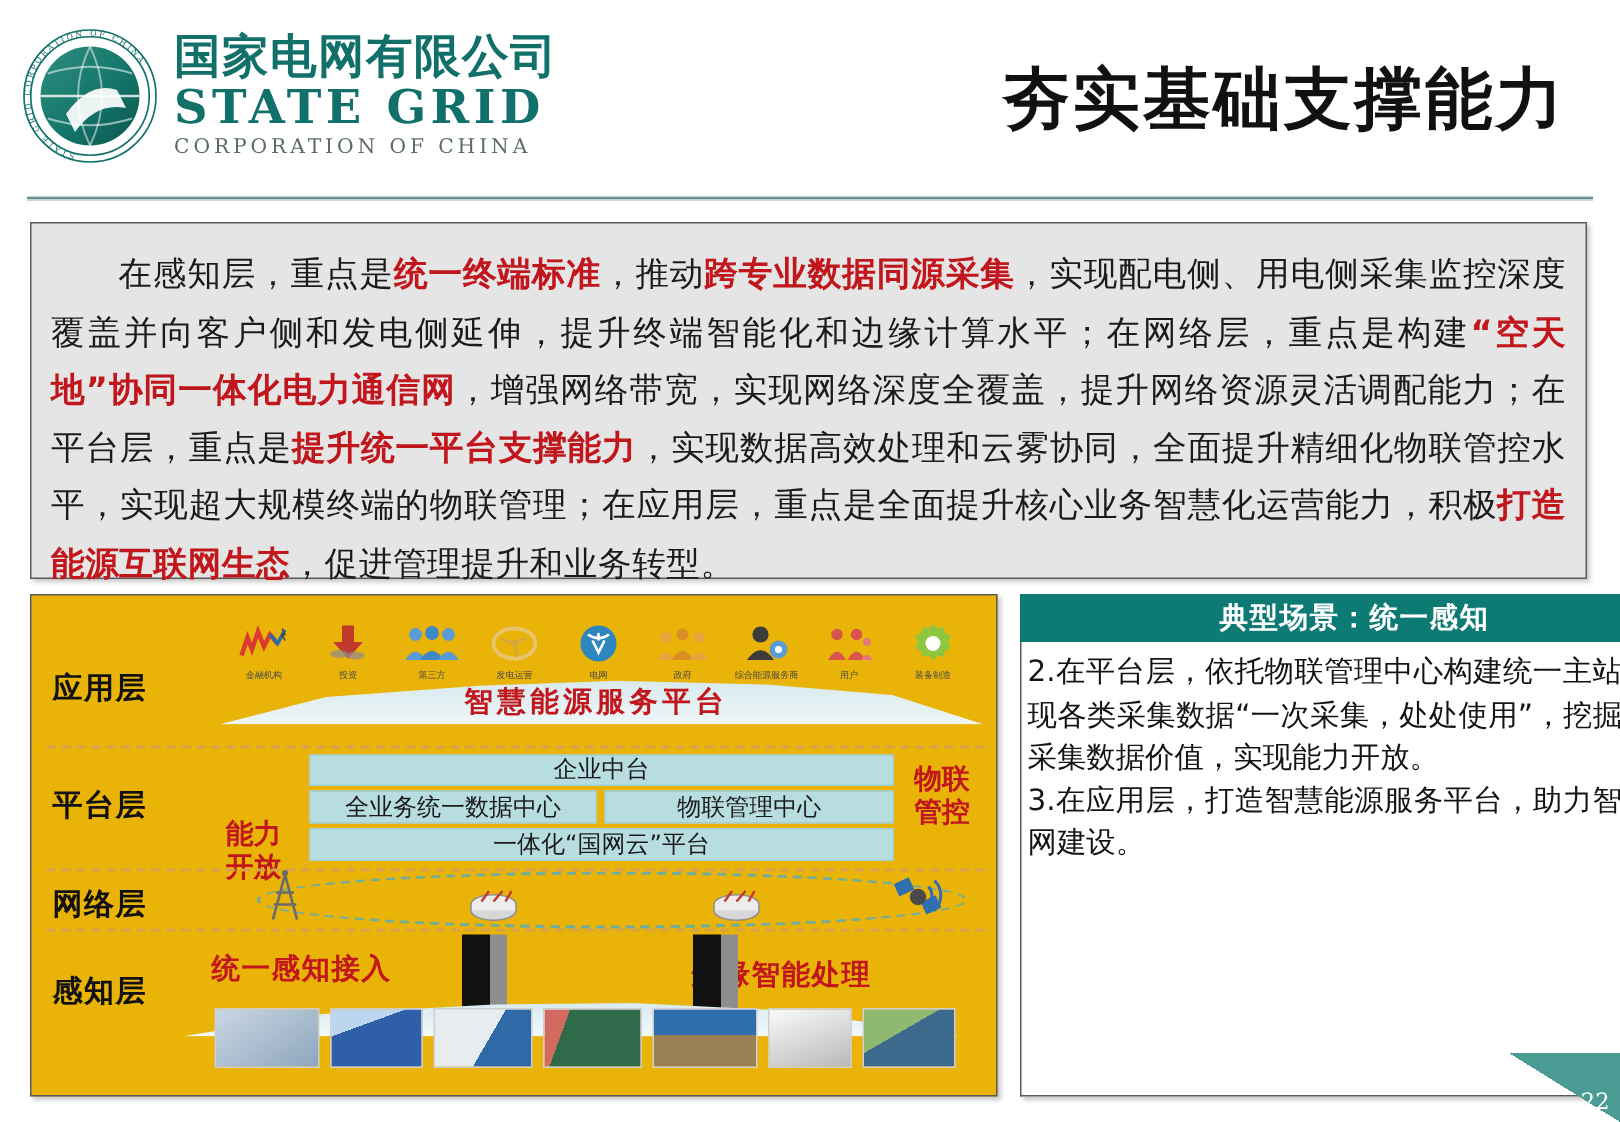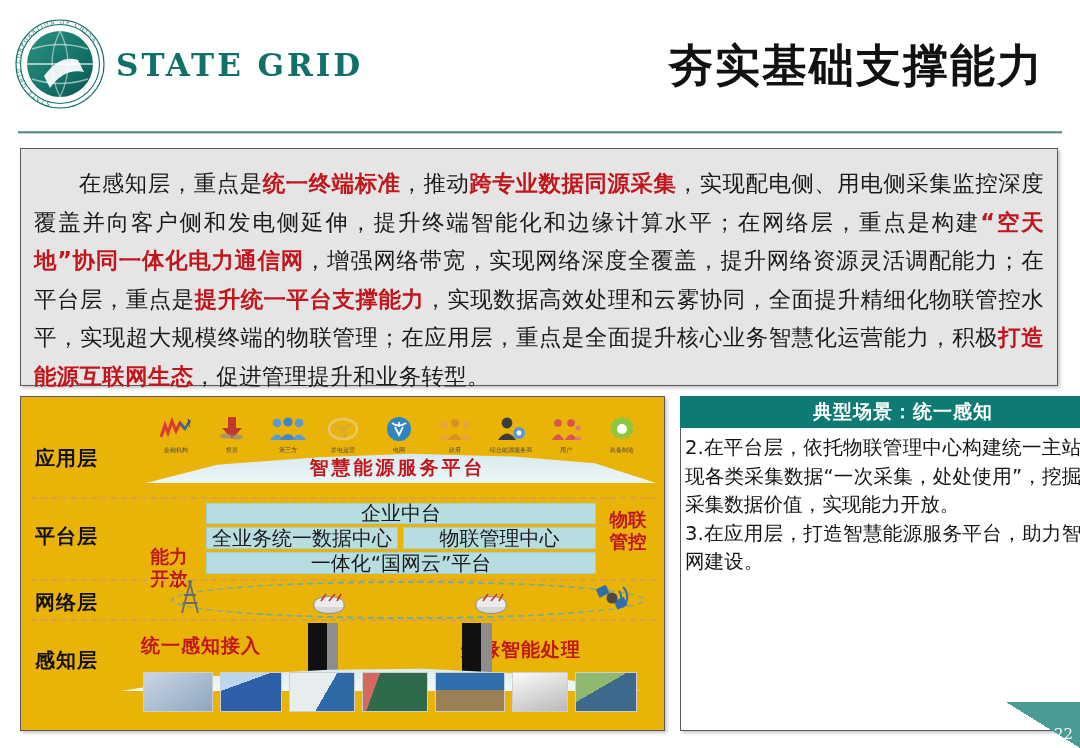--- a/index.html
+++ b/index.html
@@ -48,21 +48,21 @@
   .hill{position:absolute;left:125px;top:52px;width:510px;height:34px;
         background:linear-gradient(to bottom,#d5e8ec,#eef6f8);
         clip-path:polygon(0% 100%,14% 46%,34% 24%,52% 14%,72% 22%,88% 42%,100% 100%);}
   .app-platform{position:absolute;left:124px;top:58px;width:505px;text-align:center;
                 font-size:19px;font-weight:bold;color:#c1161c;letter-spacing:3px;}
   
   .cap-open{position:absolute;left:118px;top:112px;width:60px;text-align:center;
             font-size:18.5px;font-weight:bold;color:#c1161c;line-height:22px;margin-top:37px;}
   .iot-ctl{position:absolute;left:578px;top:112px;width:58px;text-align:center;
            font-size:18.5px;font-weight:bold;color:#c1161c;line-height:22px;}
-  .pbox{position:absolute;background:#b8dde1;color:#1a1a1a;font-size:20px;
+  .pbox{position:absolute;background:#b8dde1;color:#1a1a1a;font-size:16px;
         display:flex;align-items:center;justify-content:center;text-align:center;
         border:1px solid #a3d0d5;box-sizing:border-box;}
   
   .net-orbit{position:absolute;left:150px;top:184px;width:470px;height:34px;
              border:2px dashed #6fae9c;border-radius:50%;}
   .net-node{position:absolute;}
   
   .sense-txt-l{position:absolute;left:120px;top:236px;font-size:19px;font-weight:bold;
                color:#c1161c;letter-spacing:1px;}
   .sense-txt-r{position:absolute;left:440px;top:240px;font-size:19px;font-weight:bold;
@@ -113,21 +113,23 @@
         <path d="M18,61 q28,9 56,0" stroke="#ffffff" stroke-width="1.4" fill="none" opacity=".55"></path>
         <path d="M46,13 q-16,33 0,66" stroke="#ffffff" stroke-width="1.3" fill="none" opacity=".5"></path>
         <path d="M46,13 q16,33 0,66" stroke="#ffffff" stroke-width="1.3" fill="none" opacity=".5"></path>
         <path d="M30,58 q16,-22 34,-16 l6,12 q-20,-4 -34,16 z" fill="#ffffff" opacity=".92"></path>
         <text font-size="5.2" fill="#12706a" font-family="'DejaVu Serif',serif" letter-spacing="1.6">
           <textPath href="#ringpath" startOffset="4%">STATE GRID CORPORATION OF CHINA</textPath>
         </text>
       </svg>
     </div>
     <div class="logo-text">
+      <span class="sg-cn">国家电网有限公司</span>
       <span class="sg-en">STATE  GRID</span>
+      <span class="sg-sub">CORPORATION OF CHINA</span>
     </div>
   </div>
   <div class="page-title">夯实基础支撑能力</div>
 </div>
 <div class="header-rule"></div>
 
 <div class="para-box">
   <p class="para" id="para"><span>在感知层，重点是</span><span class="hl">统一终端标准</span><span>，推动</span><span class="hl">跨专业数据同源采集</span><span>，实现配电侧、用电侧采集监控深度覆盖并向客户侧和发电侧延伸，提升终端智能化和边缘计算水平；在网络层，重点是构建</span><span class="hl">“空天地”协同一体化电力通信网</span><span>，增强网络带宽，实现网络深度全覆盖，提升网络资源灵活调配能力；在平台层，重点是</span><span class="hl">提升统一平台支撑能力</span><span>，实现数据高效处理和云雾协同，全面提升精细化物联管控水平，实现超大规模终端的物联管理；在应用层，重点是全面提升核心业务智慧化运营能力，积极</span><span class="hl">打造能源互联网生态</span><span>，促进管理提升和业务转型。</span></p>
 </div>
 

